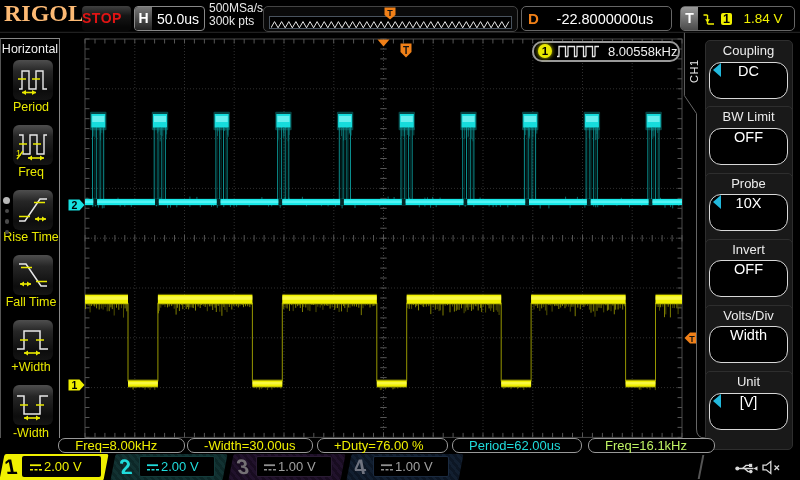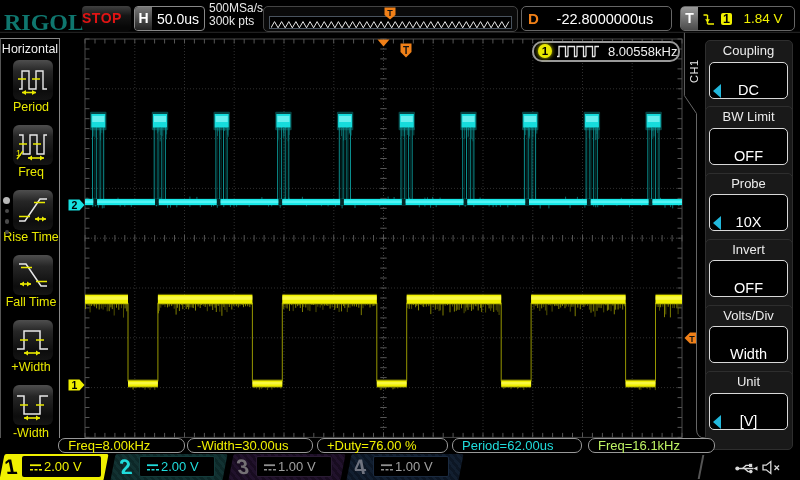--- a/index.html
+++ b/index.html
@@ -1,18 +1,18 @@
 <!DOCTYPE html>
 <html><head><meta charset="utf-8"><style>
 * {margin:0;padding:0;box-sizing:border-box;}
 html,body {width:800px;height:480px;background:#000;overflow:hidden;
   font-family:"Liberation Sans",sans-serif;}
 .abs {position:absolute;}
-#logo {left:4px;top:9px;font-family:"Liberation Serif",serif;font-weight:bold;
-  font-size:24px;color:#0f766e;}
+#logo {left:4px;top:0;font-family:"Liberation Serif",serif;font-weight:bold;
+  font-size:24px;color:#fdba74;}
 #stopbox {left:82px;top:6px;width:49px;height:25px;border-radius:4px;
   background:linear-gradient(180deg,#404040,#161616 38%,#070707 85%);
   color:#e01414;font-weight:bold;font-size:14px;letter-spacing:0.5px;
   text-align:left;line-height:25px;}
 #hbox {left:134px;top:6px;width:71px;height:25px;border-radius:4px;border:1px solid #888;
   background:#000;display:flex;align-items:center;}
 #hbox .h {width:17px;height:23px;background:linear-gradient(180deg,#787878,#222);
   color:#fff;font-weight:bold;font-size:14px;text-align:center;line-height:23px;
   border-radius:3px 0 0 3px;}
 #hbox .v {flex:1;color:#fff;font-size:14px;text-align:center;}
@@ -46,26 +46,26 @@
 #fcount .n {background:#e8e800;color:#000;font-weight:bold;font-size:11.5px;width:14px;height:14px;
   border-radius:50%;text-align:center;line-height:14px;margin-left:4px;box-shadow:0 0 4px #cc0;}
 #fcount .v {color:#f0f0f0;font-size:13px;margin-left:8px;}
 #ch1tab {left:687px;top:61px;width:14px;height:30px;color:#e8e8e8;font-size:11px;
   transform:rotate(-90deg);transform-origin:center;text-align:center;white-space:nowrap;
   line-height:30px;letter-spacing:0.5px;}
 .mgroup {position:absolute;left:704.5px;width:88px;height:79px;background:#191919;
   border:1px solid #2e2e2e;border-radius:5px;}
 .mtitle {text-align:center;color:#ececec;font-size:13px;margin-top:2px;}
 .mval {position:absolute;left:3.5px;top:20.5px;width:79px;height:37px;background:#000;
-  border:1.5px solid #d8d8d8;border-radius:5px;color:#fff;font-size:14.5px;
-  display:flex;align-items:flex-end;justify-content:center;}
+  border:1.5px solid #d8d8d8;border-radius:12px;color:#fff;font-size:14.5px;
+  display:flex;align-items:flex-start;justify-content:center;}
 .mval .tri {position:absolute;left:2.5px;width:0;height:0;border-top:7.5px solid transparent;
   border-bottom:7.5px solid transparent;border-right:8px solid #22b8dc;}
 .meas {position:absolute;top:438px;height:14.5px;background:#000;
-  border:1px solid #999;border-radius:7px;font-size:13px;line-height:13.5px;padding-left:9px;}
+  border:1px solid #999;border-radius:7px;font-size:13px;line-height:13.5px;padding-left:16px;}
 #botbar {left:0;top:453.5px;width:800px;height:26.5px;background:#000;}
 .chslot {position:absolute;top:0;height:26.5px;transform:skewX(-11deg);border-radius:2px;}
 .chnum {position:absolute;font-size:21px;font-weight:bold;transform:skewX(11deg);}
 .chbox {position:absolute;top:2.5px;height:21px;background:#000;border-radius:2px;
   display:flex;align-items:center;}
 .chbox .val {font-size:13px;margin-left:2px;}
 </style></head>
 <body>
 <svg class="abs" style="left:0;top:0" width="800" height="480" viewBox="0 0 800 480">
 <path d="M134.8,39.0V437.4 M184.5,39.0V437.4 M234.2,39.0V437.4 M284.0,39.0V437.4 M333.8,39.0V437.4 M433.2,39.0V437.4 M483.0,39.0V437.4 M532.8,39.0V437.4 M582.5,39.0V437.4 M632.2,39.0V437.4 M85.0,88.8H682.0 M85.0,138.6H682.0 M85.0,188.4H682.0 M85.0,288.0H682.0 M85.0,337.8H682.0 M85.0,387.6H682.0" stroke="#2f2f2f" stroke-width="1" stroke-dasharray="1 2" fill="none"></path>

